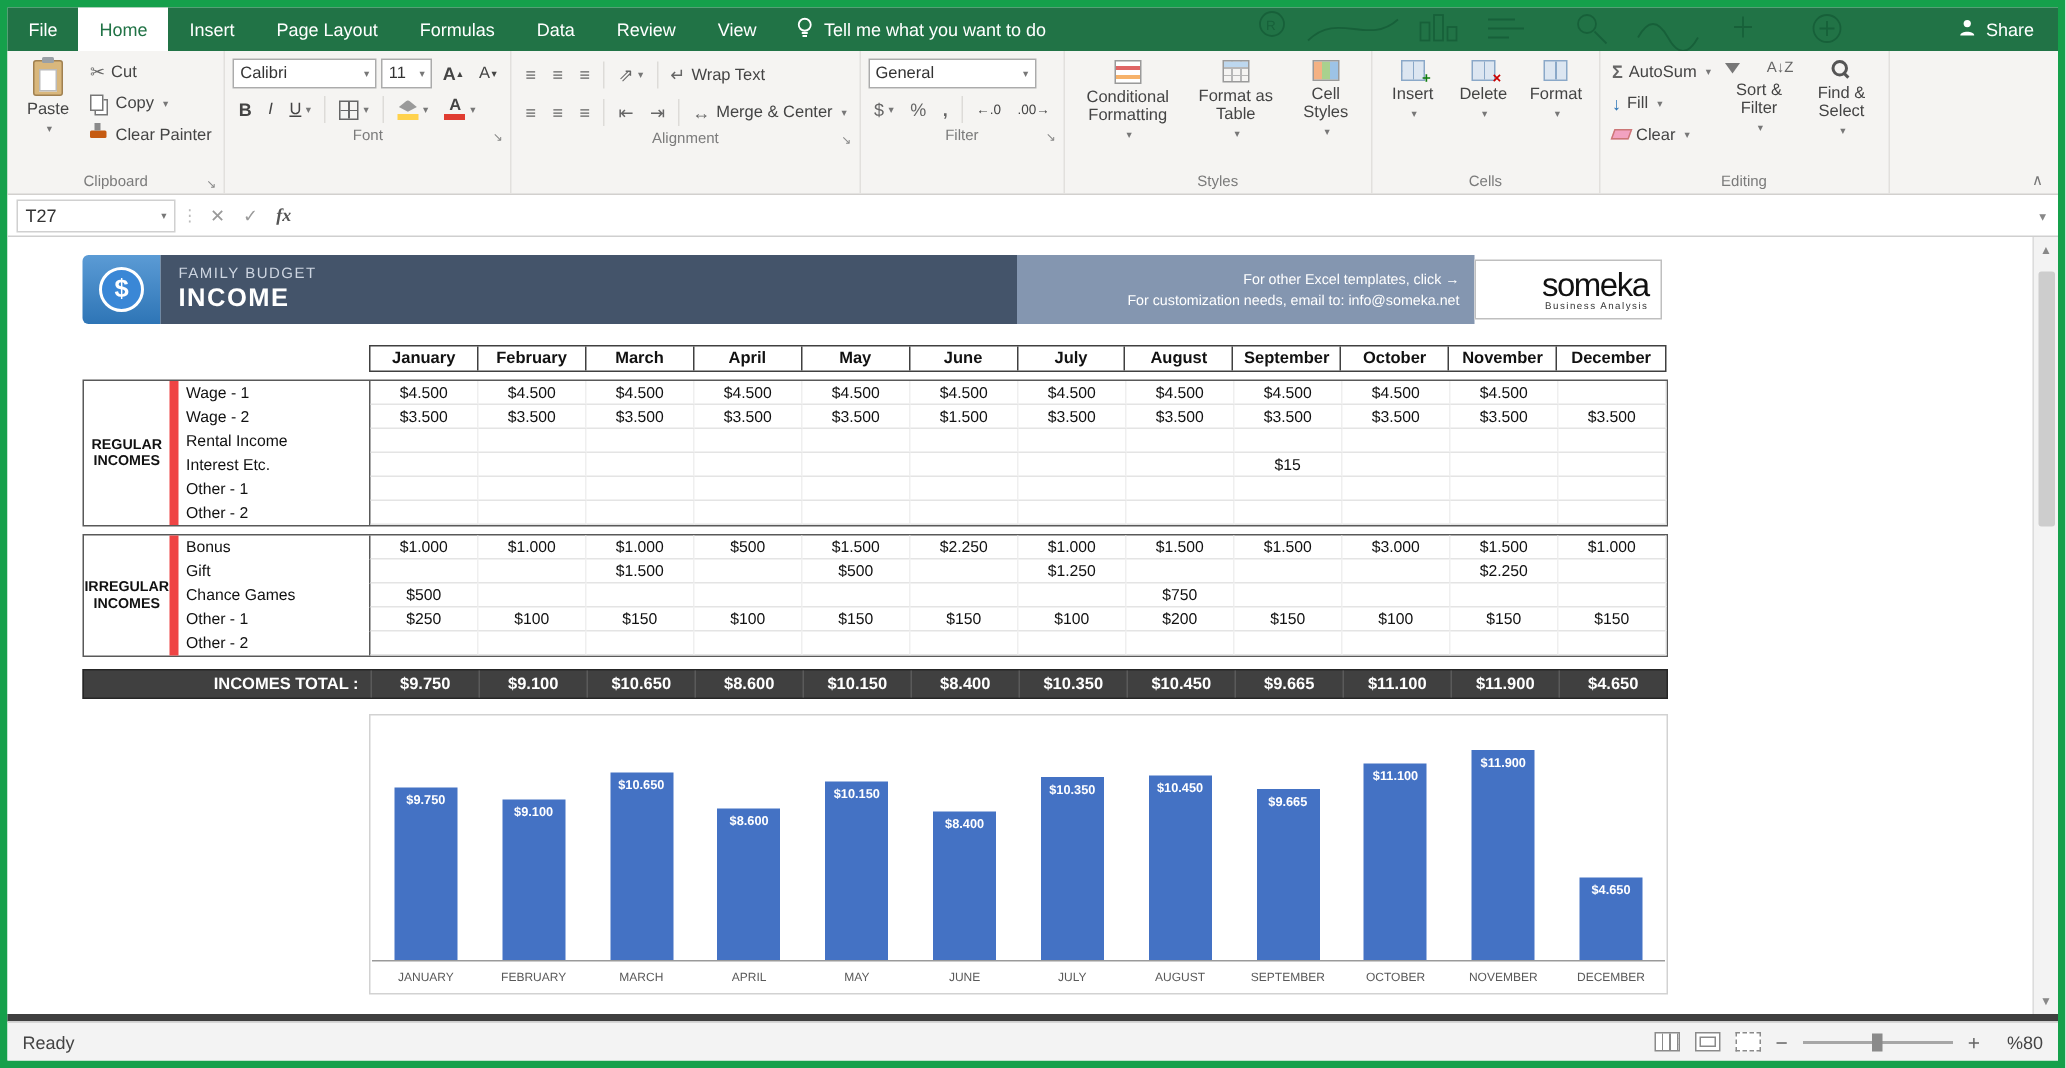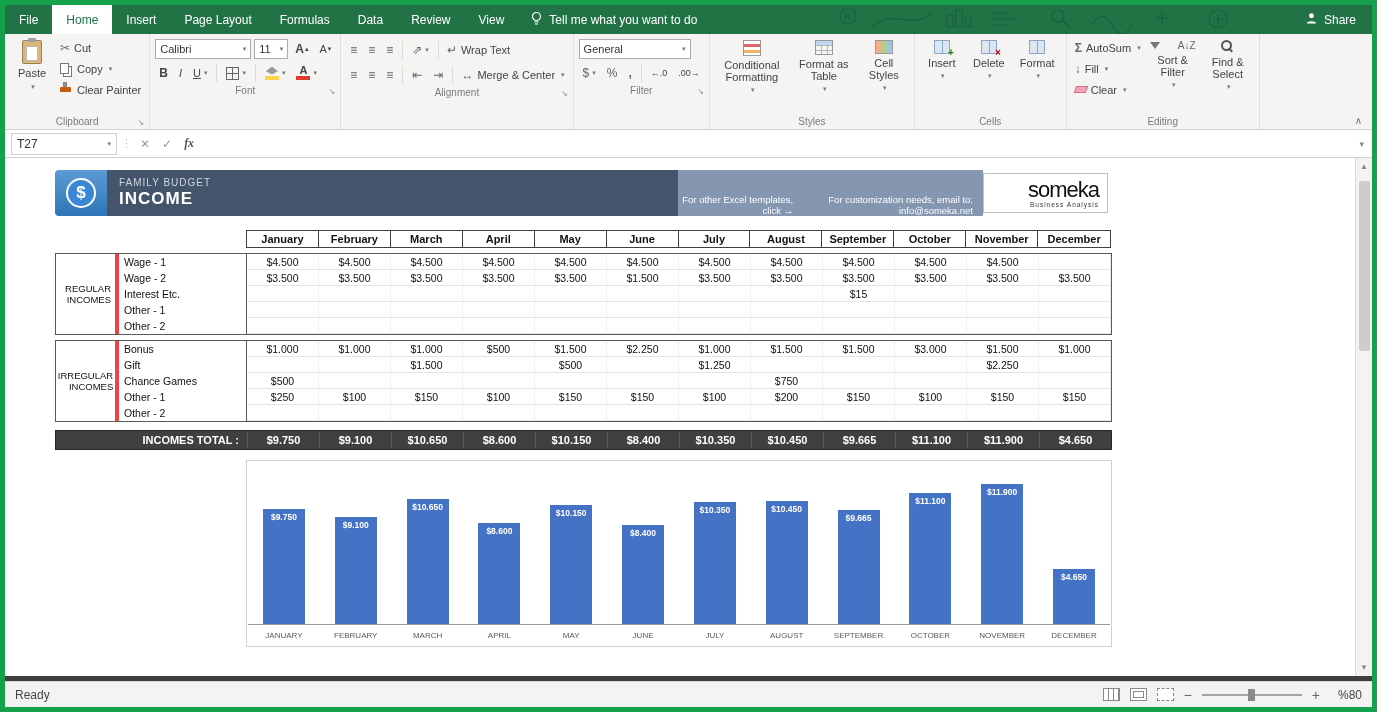--- a/index.html
+++ b/index.html
@@ -77,34 +77,34 @@
   .vthumb{width:11px;height:170px;background:#cdcdcd;border-radius:2px;margin-top:6px}
   .varrow{padding:4px 0}
 
   
   .banner{width:1056px;height:46px;display:flex}
   .b-icon{width:52px;background:linear-gradient(#5b9bd5,#2e75b6);display:flex;align-items:center;justify-content:center;border-radius:4px 0 0 4px}
   .b-icon-inner{width:30px;height:30px;border:2px solid #fff;border-radius:50%;display:flex;align-items:center;justify-content:center;color:#fff;font-weight:bold;font-size:17px;background:#3a87d6}
   .b-left{flex:1;background:#44546a;color:#fff;padding:7px 0 0 12px}
   .b-sub{font-size:10px;color:#cdd5e1;letter-spacing:1px}
   .b-title{font-size:17px;font-weight:bold;letter-spacing:1px;margin-top:1px}
-  .b-right{width:305px;background:#8496b0;color:#fff;display:flex;flex-direction:row;justify-content:center;align-items:flex-end;padding-right:10px;gap:3px}
+  .b-right{width:305px;background:#8496b0;color:#fff;display:flex;flex-direction:column;justify-content:center;padding-right:10px;gap:3px}
   .b-info{font-size:9.5px;text-align:right}
   .b-logo{width:125px;background:#fff;border:1px solid #bfbfbf;margin:3px 3px 3px 0;display:flex;flex-direction:column;align-items:flex-end;justify-content:center;padding:2px 8px}
   .logo-main{font-size:22px;font-weight:normal;color:#111;letter-spacing:-1px;line-height:22px}
   .logo-sub{font-size:6.5px;color:#333;letter-spacing:1px}
   .backbtn{position:absolute;left:1124px;top:12px;width:102px;height:44px;background:linear-gradient(#e9e9e9,#bfbfbf);border:1px solid #9a9a9a;border-radius:7px;box-shadow:2px 3px 4px rgba(0,0,0,.35);display:flex;align-items:center;justify-content:center;gap:5px}
   .backlabel{font-size:10px;font-weight:bold;font-style:italic;color:#222;width:42px;text-align:center;line-height:11px}
 
   
   .month-row{margin-left:191px;width:865px;display:flex;border:1px solid #404040;margin-top:14px;background:#fff}
   .mh-cell{width:72px;text-align:center;font-size:11px;font-weight:bold;color:#111;padding:2px 0;border-right:1px solid #404040}
   .mh-cell:last-child{border-right:none}
   .block{display:flex;width:1057px;border:1px solid #595959;margin-top:5px;background:#fff}
-  .block-label{width:63px;border-right:4px solid #ef4444;display:flex;align-items:center;justify-content:center;text-align:right;font-weight:normal;font-size:9.5px;color:#111;padding:0 4px;line-height:11px}
+  .block-label{width:63px;border-right:6px solid #ef4444;display:flex;align-items:center;justify-content:center;text-align:center;font-weight:bold;font-size:9.5px;color:#111;padding:0 4px;line-height:11px}
   .block-rows{flex:1}
   .t-row{display:flex;height:16px}
   .t-name{width:128px;border-right:1px solid #595959;font-size:10.5px;color:#111;display:flex;align-items:center;padding-left:5px}
   .t-cell{width:72px;font-size:10.5px;color:#111;display:flex;align-items:center;justify-content:center;border-right:1px solid #efefef;border-bottom:1px solid #e4e4e4}
   .totals{display:flex;width:1057px;margin-top:8px;background:#404040;color:#fff;border:1px solid #262626;height:20px}
   .totals-label{width:191px;text-align:right;padding-right:8px;font-weight:bold;font-size:11px;line-height:18px}
   .totals-cell{width:72px;text-align:center;font-weight:bold;font-size:11px;line-height:18px;border-left:1px solid #5a5a5a}
 
   
   .chart{margin-left:191px;margin-top:10px;width:866px;border:1px solid #d2d2d2;background:#fff;padding-top:16px}
@@ -521,20 +521,35 @@
               <div class="t-cell">$3.500</div>
               <div class="t-cell">$1.500</div>
               <div class="t-cell">$3.500</div>
               <div class="t-cell">$3.500</div>
               <div class="t-cell">$3.500</div>
               <div class="t-cell">$3.500</div>
               <div class="t-cell">$3.500</div>
               <div class="t-cell">$3.500</div>
             </div>
             <div class="t-row">
+              <div class="t-name">Rental Income</div>
+              <div class="t-cell"></div>
+              <div class="t-cell"></div>
+              <div class="t-cell"></div>
+              <div class="t-cell"></div>
+              <div class="t-cell"></div>
+              <div class="t-cell"></div>
+              <div class="t-cell"></div>
+              <div class="t-cell"></div>
+              <div class="t-cell"></div>
+              <div class="t-cell"></div>
+              <div class="t-cell"></div>
+              <div class="t-cell"></div>
+            </div>
+            <div class="t-row">
               <div class="t-name">Interest Etc.</div>
               <div class="t-cell"></div>
               <div class="t-cell"></div>
               <div class="t-cell"></div>
               <div class="t-cell"></div>
               <div class="t-cell"></div>
               <div class="t-cell"></div>
               <div class="t-cell"></div>
               <div class="t-cell"></div>
               <div class="t-cell">$15</div>

